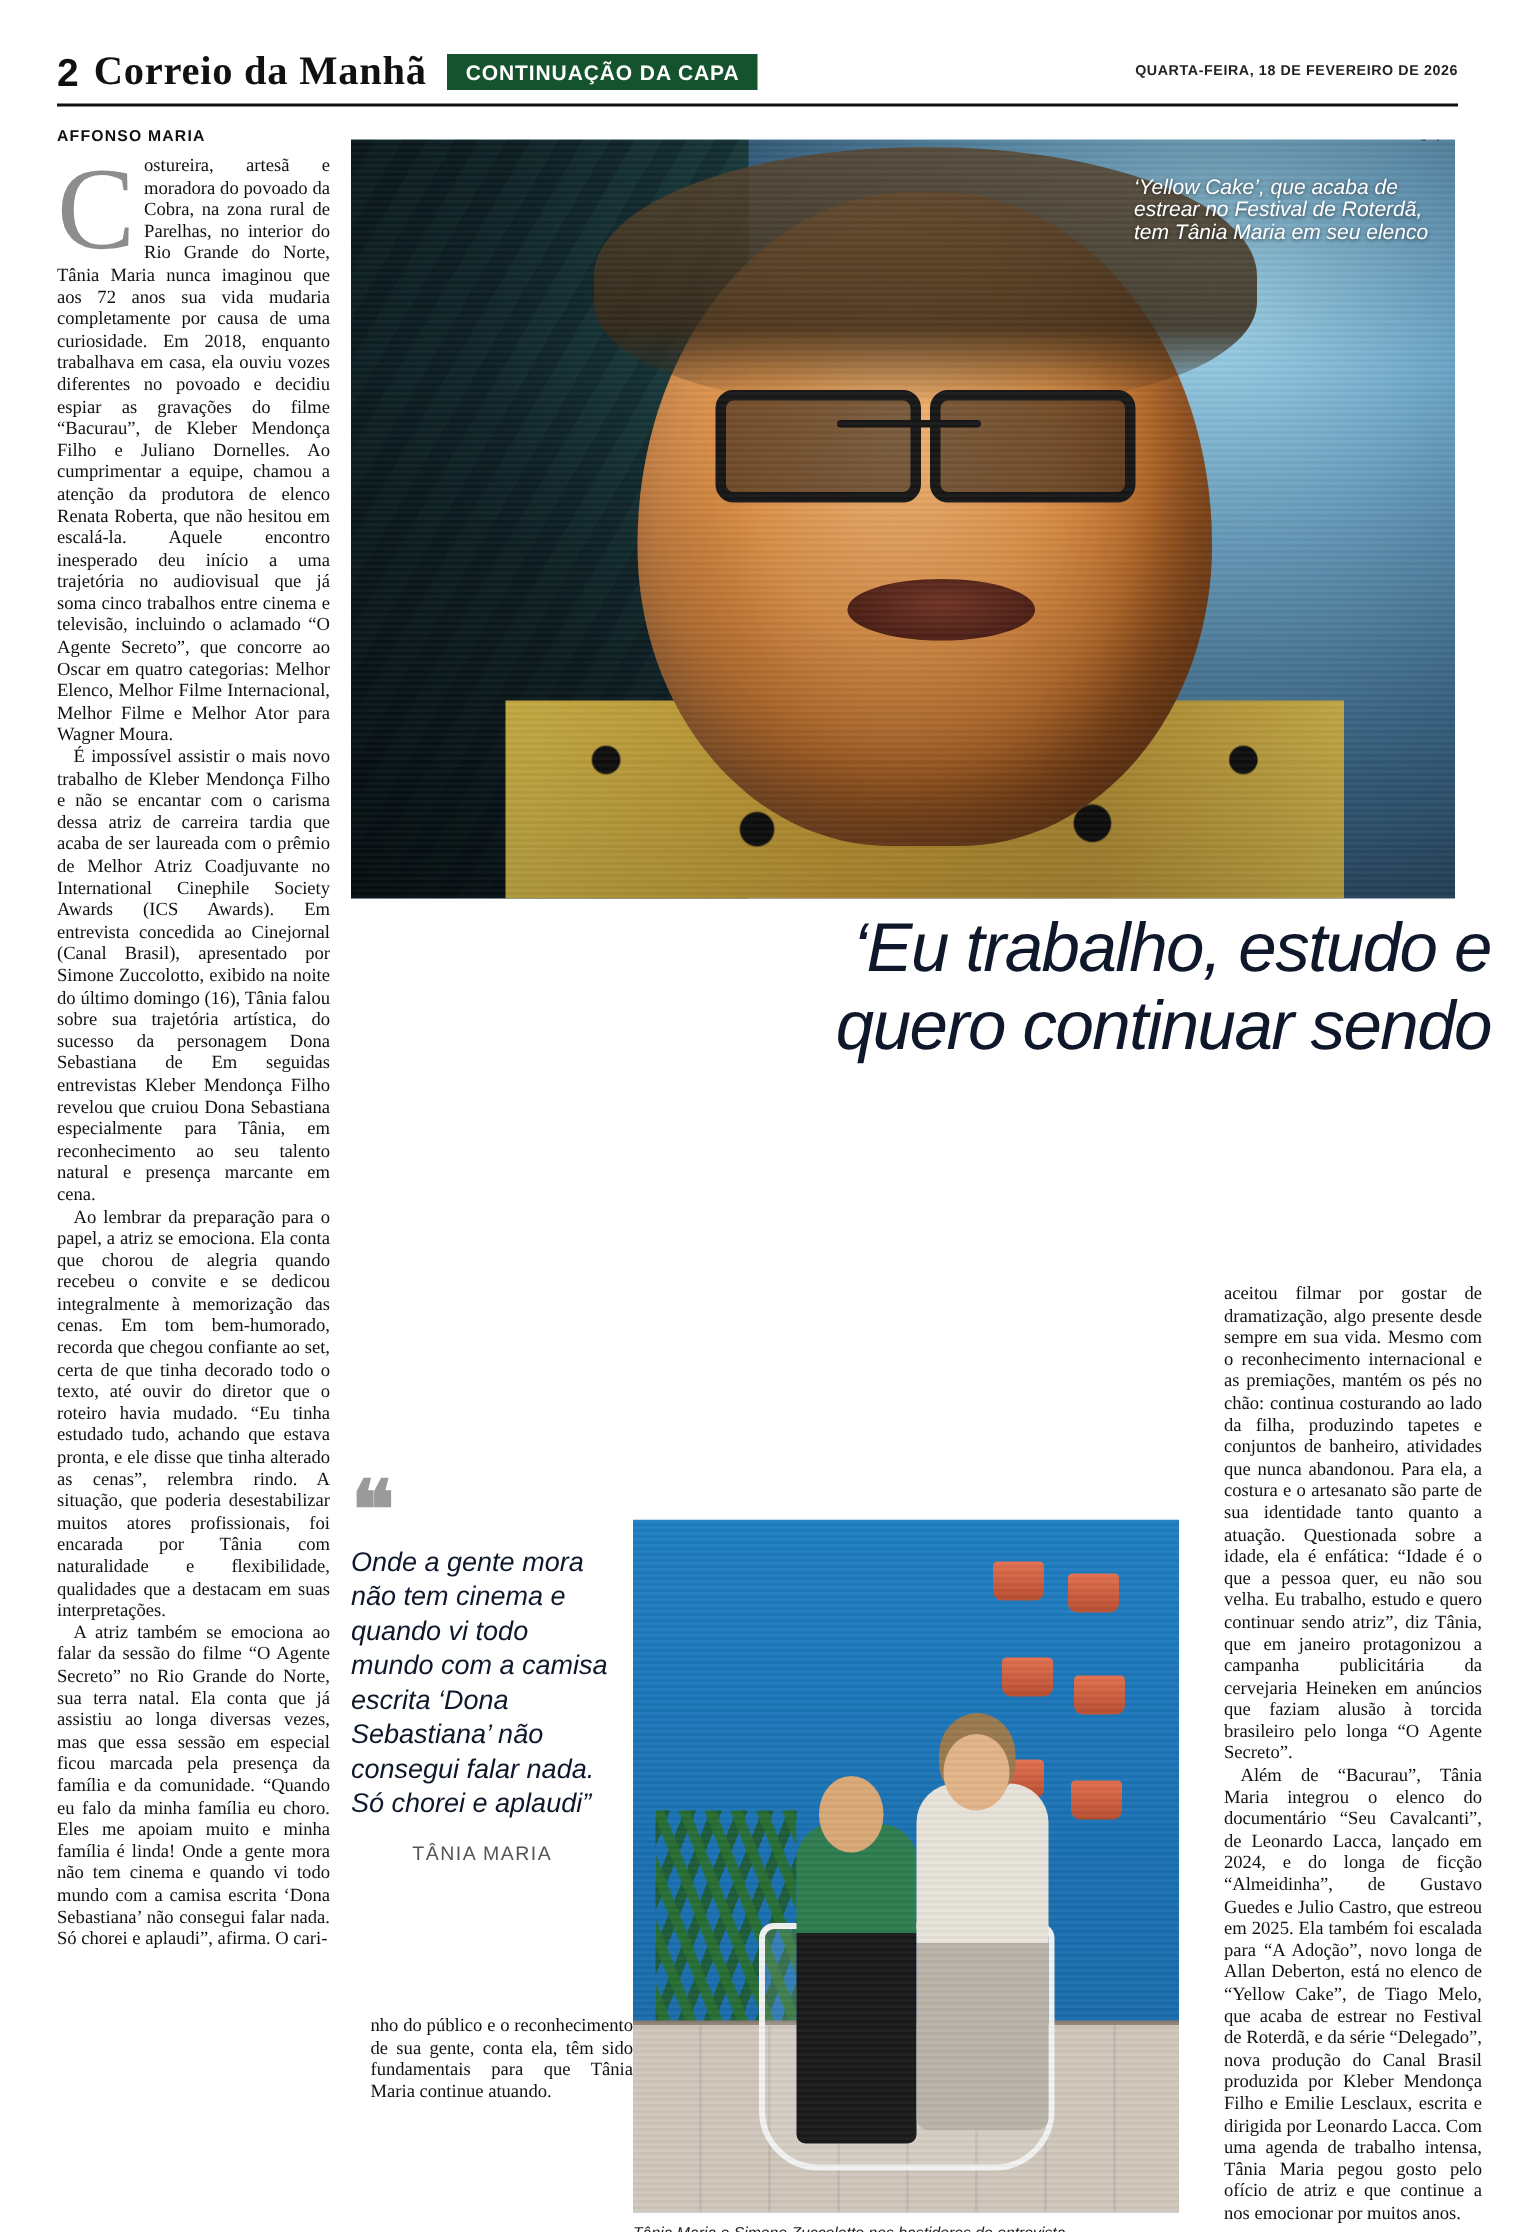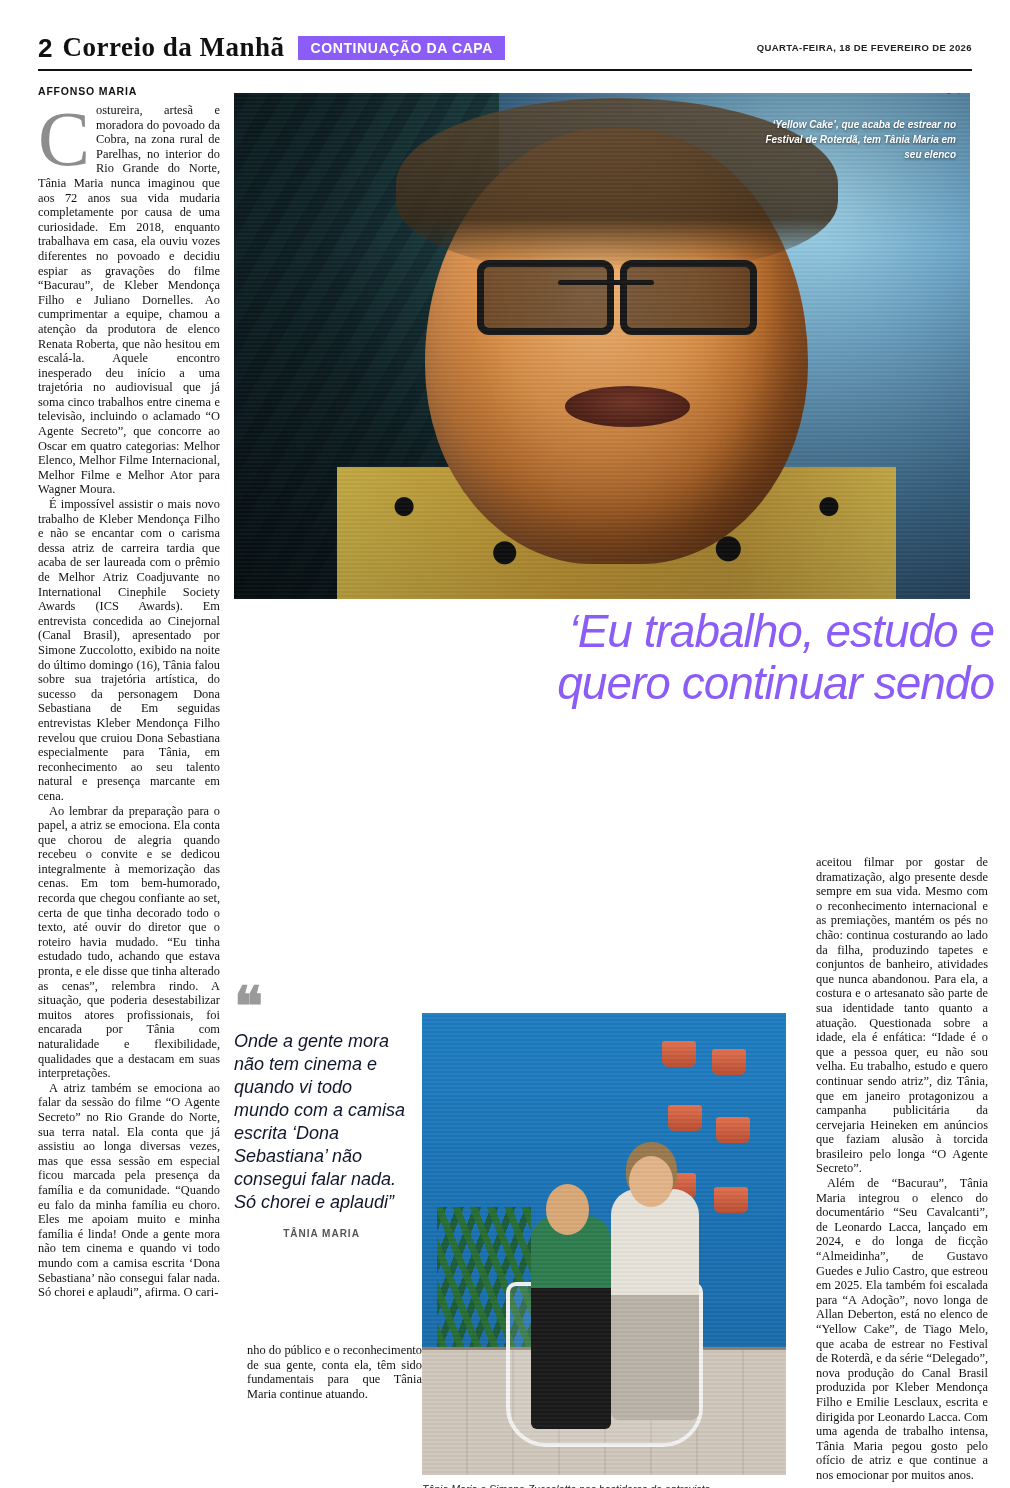--- a/index.html
+++ b/index.html
@@ -3,38 +3,38 @@
 <meta charset="utf-8">
 <style>
   html,body{margin:0;padding:0;background:#ffffff;}
   body{width:1010px;height:1488px;font-family:"Liberation Serif",serif;color:#111;}
   .page{position:relative;width:1010px;height:1488px;background:#fff;box-sizing:border-box;padding:34px 38px 24px 38px;}
 
   
   .masthead{display:flex;align-items:center;border-bottom:2.5px solid #111;padding-bottom:8px;}
   .folio{font-family:"Liberation Sans",sans-serif;font-weight:bold;font-size:26px;line-height:1;margin-right:10px;}
   .paper-name{font-family:"Liberation Serif",serif;font-weight:bold;font-size:27px;letter-spacing:.5px;line-height:1;}
-  .section-tag{margin-left:14px;background:#8b5cf6;color:#fff;font-family:"Liberation Sans",sans-serif;font-weight:bold;font-size:14px;letter-spacing:.6px;padding:5px 12px 5px 12px;line-height:1;}
+  .section-tag{margin-left:14px;background:#14532d;color:#fff;font-family:"Liberation Sans",sans-serif;font-weight:bold;font-size:14px;letter-spacing:.6px;padding:5px 12px 5px 12px;line-height:1;}
   .dateline{margin-left:auto;font-family:"Liberation Sans",sans-serif;font-size:9.5px;letter-spacing:.4px;color:#222;white-space:nowrap;font-weight:bold;}
 
   
   .content{position:relative;margin-top:14px;}
   .byline{font-family:"Liberation Sans",sans-serif;font-weight:bold;font-size:10.5px;letter-spacing:.8px;margin-bottom:6px;}
 
   .col-left{position:absolute;left:0;top:0;width:182px;}
   .body-text{font-size:12.4px;line-height:14.6px;text-align:justify;hyphens:auto;-webkit-hyphens:auto;}
   .body-text p{margin:0;text-indent:11px;}
   .body-text p.first{text-indent:0;}
 
   .dropcap{float:left;font-family:"Liberation Serif",serif;font-size:78px;line-height:60px;font-weight:normal;color:#8d8d8d;padding:4px 6px 0 0;margin-top:2px;}
 
   
   .photo-main{position:absolute;left:196px;top:8px;width:736px;height:506px;overflow:hidden;}
   .credit-top{position:absolute;right:0;top:-9px;font-family:"Liberation Sans",sans-serif;font-size:8.5px;color:#333;}
-  .caption-top{position:absolute;right:14px;top:24px;width:200px;text-align:right;color:#fff;font-family:"Liberation Sans",sans-serif;font-style:italic;font-weight:bold;font-size:10px;line-height:15px;text-shadow:0 1px 3px rgba(0,0,0,.6);}
+  .caption-top{position:absolute;right:14px;top:24px;width:200px;text-align:left;color:#fff;font-family:"Liberation Sans",sans-serif;font-style:italic;font-weight:normal;font-size:14px;line-height:15px;text-shadow:0 1px 3px rgba(0,0,0,.6);}
 
   
   .ph-bg{position:absolute;inset:0;background:
      radial-gradient(circle at 78% 22%, #9fd3e8 0%, #6fa7c8 22%, #3f6f93 46%, #24415c 70%, #15283b 100%),
      linear-gradient(160deg,#7fb7d6,#2b4a66);}
   .ph-leaf{position:absolute;left:0;top:0;width:36%;height:100%;background:
      repeating-linear-gradient(120deg, rgba(40,80,60,.55) 0 14px, rgba(90,140,90,.35) 14px 30px),
      linear-gradient(180deg,#6a8f6a,#2d4434);mix-blend-mode:multiply;opacity:.85;}
   .ph-face{position:absolute;left:26%;top:7%;width:52%;height:86%;border-radius:48% 48% 44% 44%/54% 54% 46% 46%;
      background:radial-gradient(ellipse at 45% 38%, #f7b977 0%, #e99a4e 34%, #c9762f 58%, #8d4a1c 82%, #5d2f12 100%);
@@ -52,28 +52,28 @@
        radial-gradient(circle at 12% 30%, #111 0 9px, rgba(0,0,0,0) 10px),
        radial-gradient(circle at 30% 65%, #111 0 11px, rgba(0,0,0,0) 12px),
        radial-gradient(circle at 52% 25%, #111 0 10px, rgba(0,0,0,0) 11px),
        radial-gradient(circle at 70% 62%, #111 0 12px, rgba(0,0,0,0) 13px),
        radial-gradient(circle at 88% 30%, #111 0 9px, rgba(0,0,0,0) 10px),
        linear-gradient(90deg,#e6c84f,#d8a93a 40%,#caa03b 70%,#e3c451);}
   .ph-shadow{position:absolute;inset:0;background:linear-gradient(180deg, rgba(0,0,0,.18), rgba(0,0,0,0) 30%, rgba(0,0,0,.25));}
 
   
   .headline{position:absolute;left:196px;top:520px;width:760px;}
-  .hl-line{font-family:"Liberation Sans",sans-serif;font-style:italic;font-weight:300;font-size:46px;line-height:52px;letter-spacing:-1px;text-align:right;color:#8b5cf6;}
+  .hl-line{font-family:"Liberation Sans",sans-serif;font-style:italic;font-weight:300;font-size:46px;line-height:52px;letter-spacing:-1px;text-align:right;color:#0f172a;}
   .hl-big{font-family:"Liberation Sans",sans-serif;font-style:italic;font-weight:bold;font-size:152px;line-height:136px;letter-spacing:-6px;text-align:right;color:#111;margin-top:4px;}
 
   
   .pullquote{position:absolute;left:196px;top:905px;width:175px;}
   .quote-mark{font-family:"Liberation Serif",serif;font-size:54px;line-height:34px;color:#9a9a9a;font-weight:bold;}
   .quote-text{font-family:"Liberation Sans",sans-serif;font-style:italic;font-size:18px;line-height:23px;color:#0f172a;margin-top:6px;}
-  .quote-attr{font-family:"Liberation Sans",sans-serif;font-weight:bold;font-size:10px;letter-spacing:1px;color:#555;text-align:center;margin-top:14px;}
+  .quote-attr{font-family:"Liberation Sans",sans-serif;font-weight:normal;font-size:13px;letter-spacing:1px;color:#555;text-align:center;margin-top:14px;}
 
   
   .photo-second{position:absolute;left:384px;top:928px;width:364px;height:462px;overflow:hidden;}
   .caption-second{position:absolute;left:384px;top:1398px;width:364px;font-family:"Liberation Sans",sans-serif;font-style:italic;font-size:10.5px;color:#222;}
 
   .p2-wall{position:absolute;inset:0;background:linear-gradient(180deg,#1f7ec2 0%,#1a6fb0 55%,#1b68a4 100%);}
   .p2-floor{position:absolute;left:0;bottom:0;width:100%;height:27%;background:repeating-linear-gradient(90deg,#cfc7bb 0 44px,#c3bab0 44px 46px);border-top:3px solid #8f8176;}
   .p2-pots{position:absolute;right:4%;top:6%;width:30%;height:62%;}
   .p2-pot{position:absolute;width:34px;height:26px;background:linear-gradient(180deg,#e2704f,#b84e32);border-radius:3px 3px 6px 6px;}
   .p2-plant{position:absolute;left:4%;top:42%;width:26%;height:38%;background:

